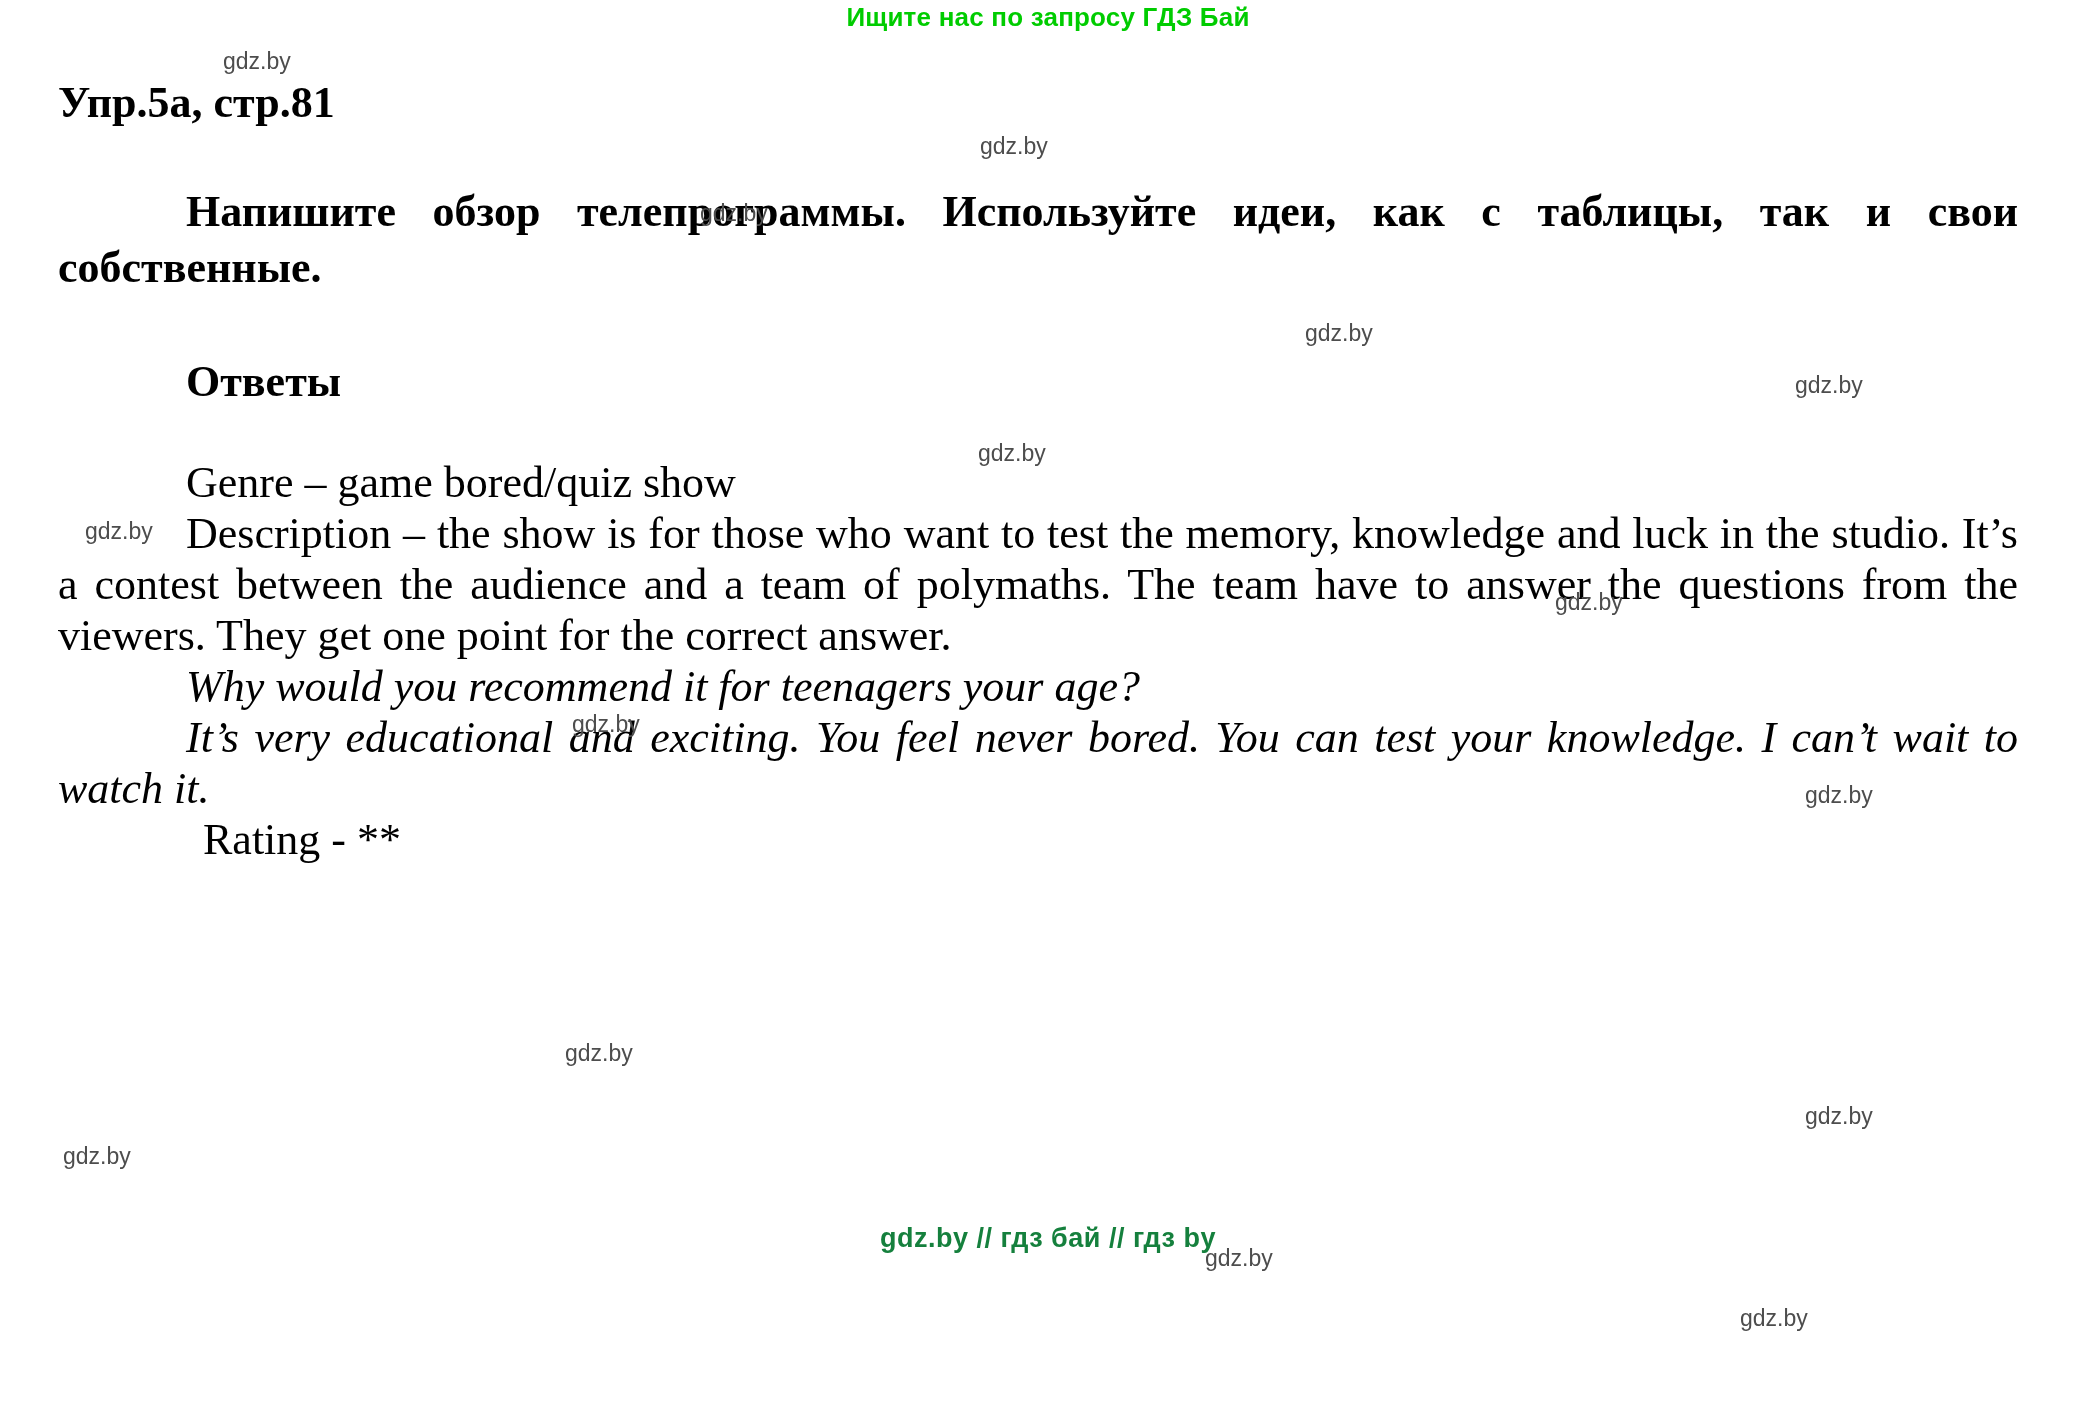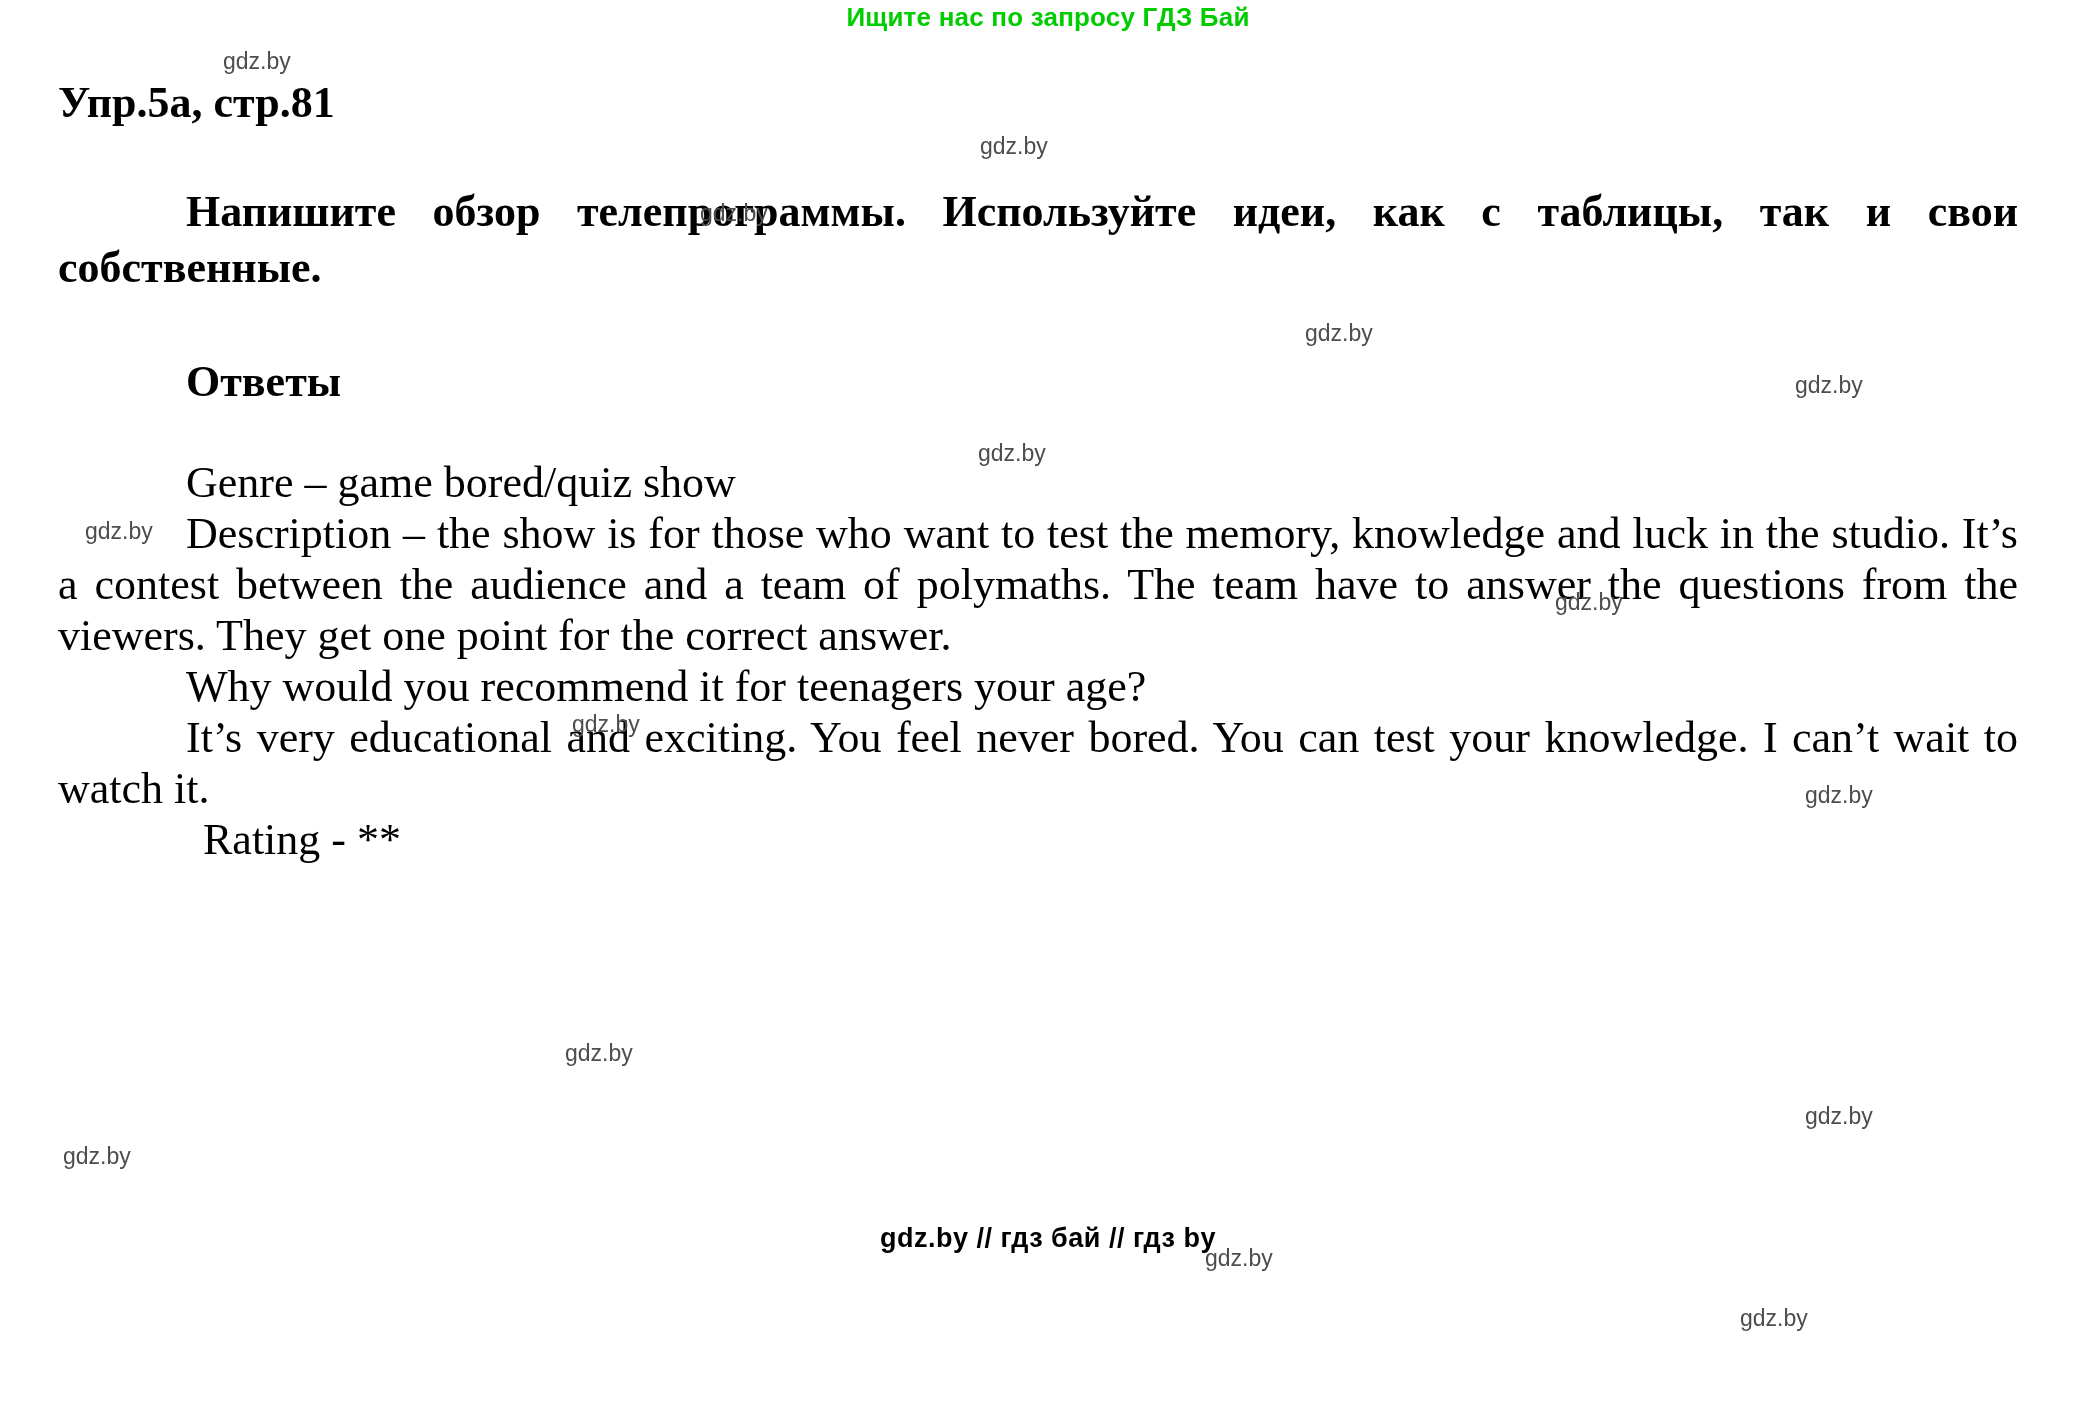--- a/index.html
+++ b/index.html
@@ -84,20 +84,21 @@
     text-indent: 128px;
     width: 1960px;
     line-height: 1.16;
   }
   .para-tight {
     text-align: justify;
     text-align-last: left;
     text-indent: 128px;
     width: 1960px;
     line-height: 1.16;
+    font-style: italic;
   }
   .rating {
     margin-left: 145px;
   }
   
   .footer {
     position: absolute;
     bottom: 8px;
     left: 0;
     width: 2096px;
@@ -145,15 +146,15 @@
       <div class="wm" style="left: 1555px; top: 589px;">gdz.by</div>
       <div class="wm" style="left: 572px; top: 711px;">gdz.by</div>
       <div class="wm" style="left: 1805px; top: 782px;">gdz.by</div>
       <div class="wm" style="left: 565px; top: 1040px;">gdz.by</div>
       <div class="wm" style="left: 1805px; top: 1103px;">gdz.by</div>
       <div class="wm" style="left: 63px; top: 1143px;">gdz.by</div>
       <div class="wm" style="left: 1205px; top: 1245px;">gdz.by</div>
       <div class="wm" style="left: 1740px; top: 1305px;">gdz.by</div>
     </div>
 
-  <div class="footer" style="color: #000000;">gdz.by  //  гдз бай  //  гдз by</div>
+  <div class="footer" style="color: #15803d;">gdz.by  //  гдз бай  //  гдз by</div>
 
 </div>
 
 </body></html>

